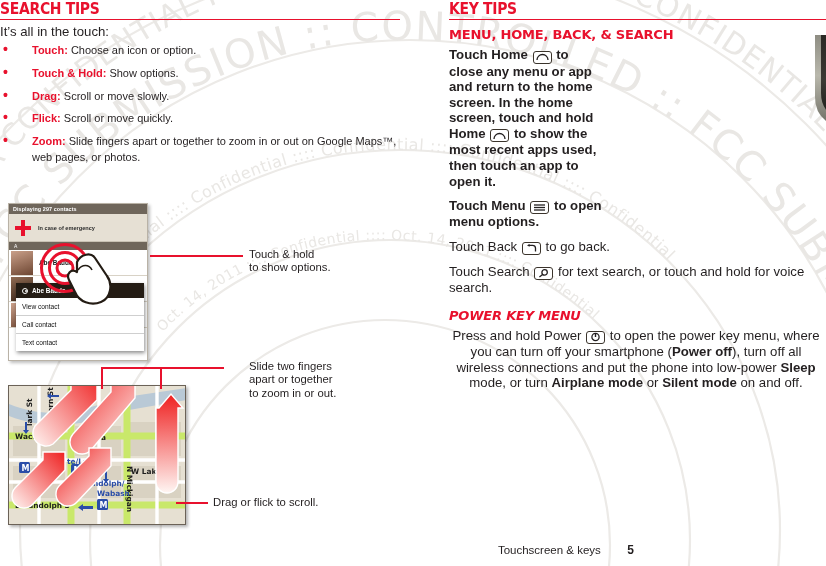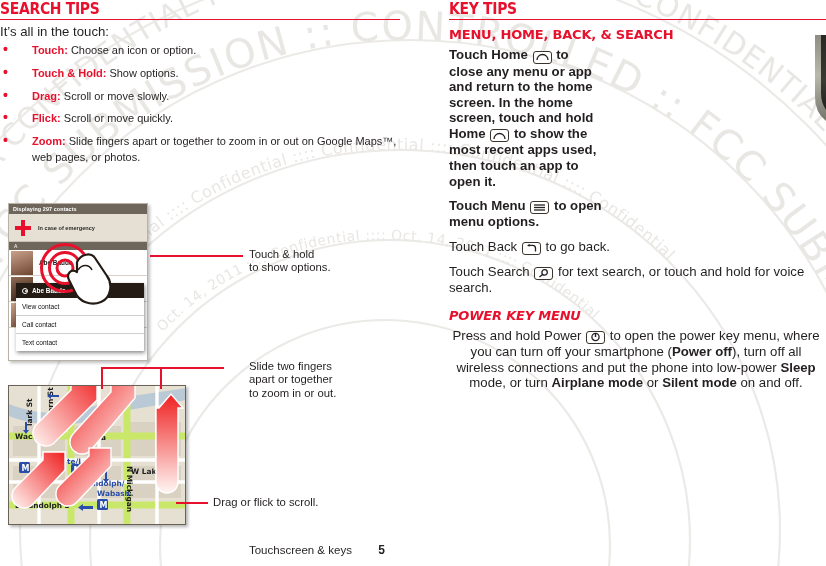--- a/index.html
+++ b/index.html
@@ -149,21 +149,21 @@
   .phone-fig { position:absolute; left:360px; top:35px; width:220px; height:180px; }
 
   
   .inlinekey{
     display:inline-flex; align-items:center; justify-content:center;
     width:19px; height:13px; border:1px solid #3b342c; border-radius:3px;
     vertical-align:-2px; margin:0 1px; background:#fff;
   }
 
   
-  .footer { position:absolute; left:0; bottom:8px; width:658px; text-align:center; padding-right:24px; }
+  .footer { position:absolute; left:0; bottom:8px; width:658px; text-align:right; padding-right:24px; }
   .footer .ft { font-size:11.5px; color:#231f20; }
   .footer .pg { font-size:12px; font-weight:bold; color:#231f20; margin-left:22px; }
 </style>
 </head>
 <body>
 
 <div id="watermark">
   <svg width="826" height="566" viewBox="0 0 826 566" xmlns="http://www.w3.org/2000/svg">
     <defs>
       <path id="wmArcOuter" d="M -120,600 A 560,560 0 0 1 420,-40 A 560,560 0 0 1 980,520"></path>

